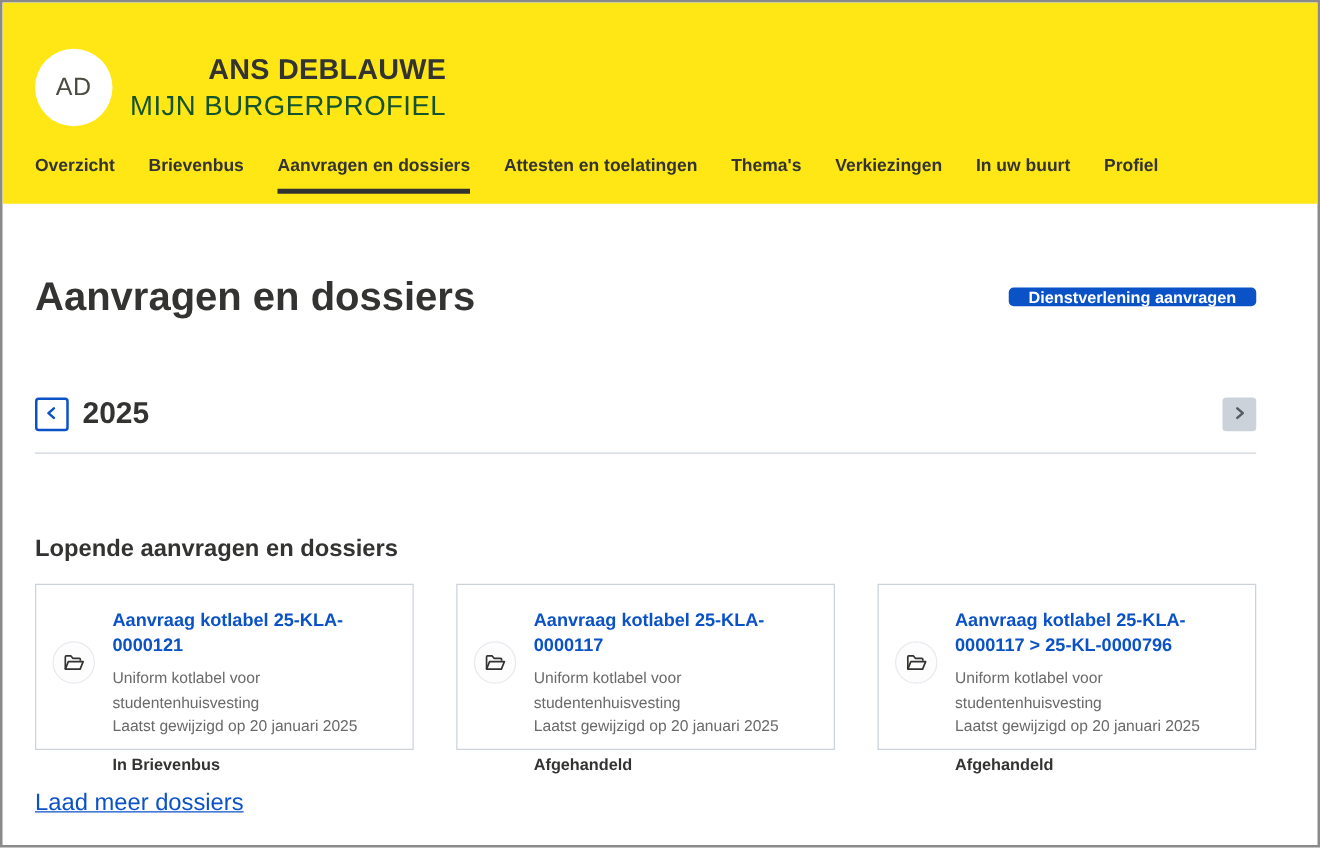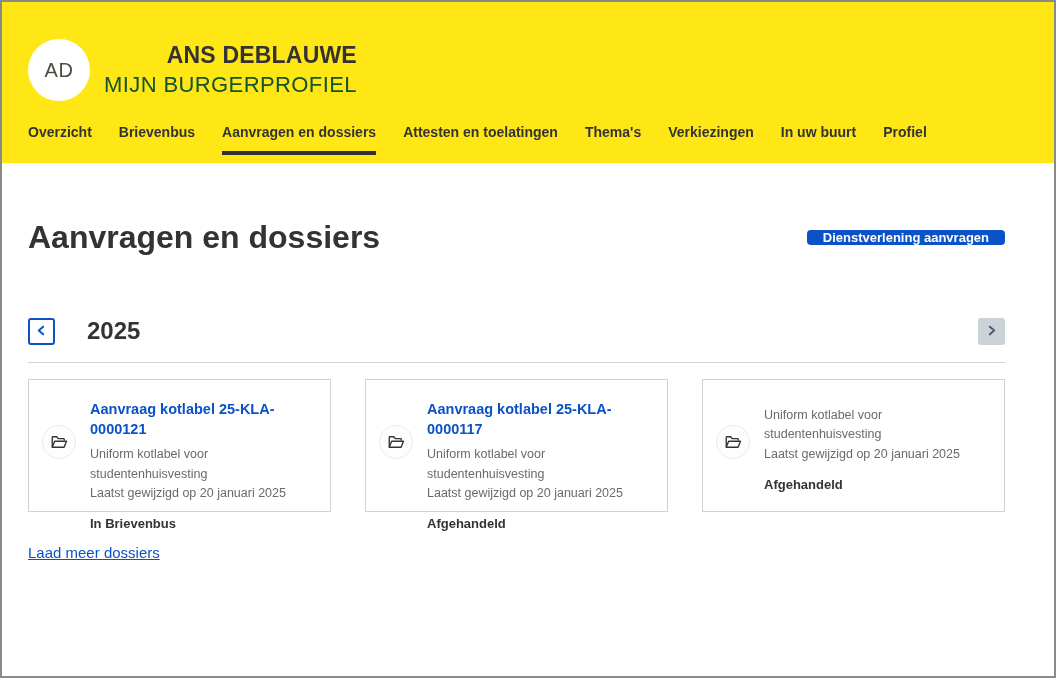--- a/index.html
+++ b/index.html
@@ -67,21 +67,21 @@
     margin-top: 61px;
     display: flex; align-items: center;
   }
   .pager-btn {
     width: 27px; height: 27px; border-radius: 3px; cursor: pointer;
     display: flex; align-items: center; justify-content: center;
     padding: 0;
   }
   .pager-prev { background: #ffffff; border: 2px solid #0b52c7; color: #0b52c7; }
   .pager-next { background: #cbd2da; border: none; color: #535c66; margin-left: auto; }
-  .year-label { font-size: 24px; font-weight: 700; color: #333332; margin-left: 32px; }
+  .year-label { font-size: 24px; font-weight: 700; color: #333332; margin-left: 11px; }
 
   .divider { border-bottom: 1px solid #cdd4db; margin-top: 17px; }
 
   .section-title { margin-top: 66px; font-size: 19px; font-weight: 700; color: #333332; }
 
   .cards { display: flex; gap: 34px; margin-top: 16px; }
   .card {
     flex: 1 1 0; height: 133px;
     border: 1px solid #ccd3db; background: #ffffff;
     padding: 20px 16px 16px 13px;
@@ -97,21 +97,21 @@
   .card-title {
     color: #0b52c7; font-size: 14.5px; font-weight: 700;
     line-height: 1.35; text-decoration: none; cursor: pointer; display: inline-block;
   }
   .card-desc, .card-date { color: #6a6a6a; font-size: 12.5px; line-height: 1.55; }
   .card-desc { margin-top: 6px; }
   .card-status { margin-top: 13px; color: #333332; font-size: 13px; font-weight: 700; }
 
   .load-more {
     display: inline-block; margin-top: 32px;
-    color: #0b52c7; font-size: 15px; text-decoration: underline; cursor: pointer;
+    color: #0b52c7; font-size: 19px; text-decoration: underline; cursor: pointer;
   }
 </style>
 </head>
 <body>
 
 <header class="header">
   <div class="identity">
     <div class="avatar">AD</div>
     <div class="identity-text">
       <div class="identity-name">ANS DEBLAUWE</div>
@@ -150,20 +150,21 @@
       <span>
         <svg width="11" height="11" viewBox="0 0 10 10" fill="none">
           <polyline points="3.5,1.5 7.5,5 3.5,8.5" stroke="currentColor" stroke-width="1.8" stroke-linecap="round" stroke-linejoin="round"></polyline>
         </svg>
       </span>
     </button>
   </div>
 
   <div class="divider"></div>
 
+  <h2 class="section-title">Lopende aanvragen en dossiers</h2>
 
   <div class="cards">
 
     <div class="card">
       <div class="card-icon-wrap">
         <svg width="18" height="18" viewBox="0 0 24 24" fill="none" stroke="#333332" stroke-width="1.8" stroke-linejoin="round">
           <path d="M3 19V6a1 1 0 0 1 1-1h5l2 2.5h7a1 1 0 0 1 1 1V10"></path>
           <path d="M3 19l3.2-8H22l-3.2 8H3z"></path>
         </svg>
       </div>
@@ -191,20 +192,21 @@
     </div>
 
     <div class="card">
       <div class="card-icon-wrap">
         <svg width="18" height="18" viewBox="0 0 24 24" fill="none" stroke="#333332" stroke-width="1.8" stroke-linejoin="round">
           <path d="M3 19V6a1 1 0 0 1 1-1h5l2 2.5h7a1 1 0 0 1 1 1V10"></path>
           <path d="M3 19l3.2-8H22l-3.2 8H3z"></path>
         </svg>
       </div>
       <div class="card-body">
+        <a class="card-title">Aanvraag kotlabel 25-KLA-0000117 &gt; 25-KL-0000796</a>
         <div class="card-desc">Uniform kotlabel voor studentenhuisvesting</div>
         <div class="card-date">Laatst gewijzigd op 20 januari 2025</div>
         <div class="card-status">Afgehandeld</div>
       </div>
     </div>
 
   </div>
 
   <a class="load-more">Laad meer dossiers</a>
 

